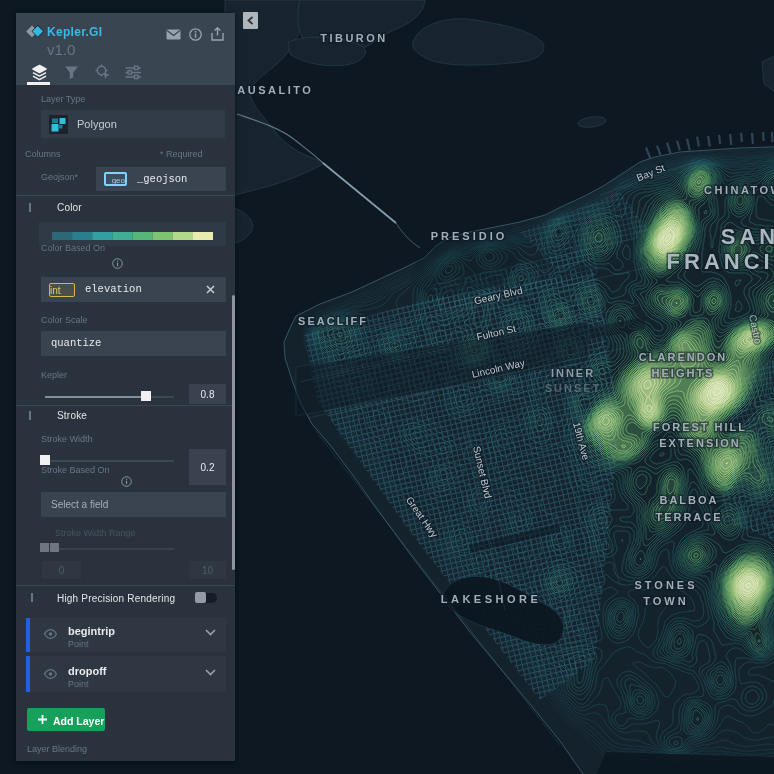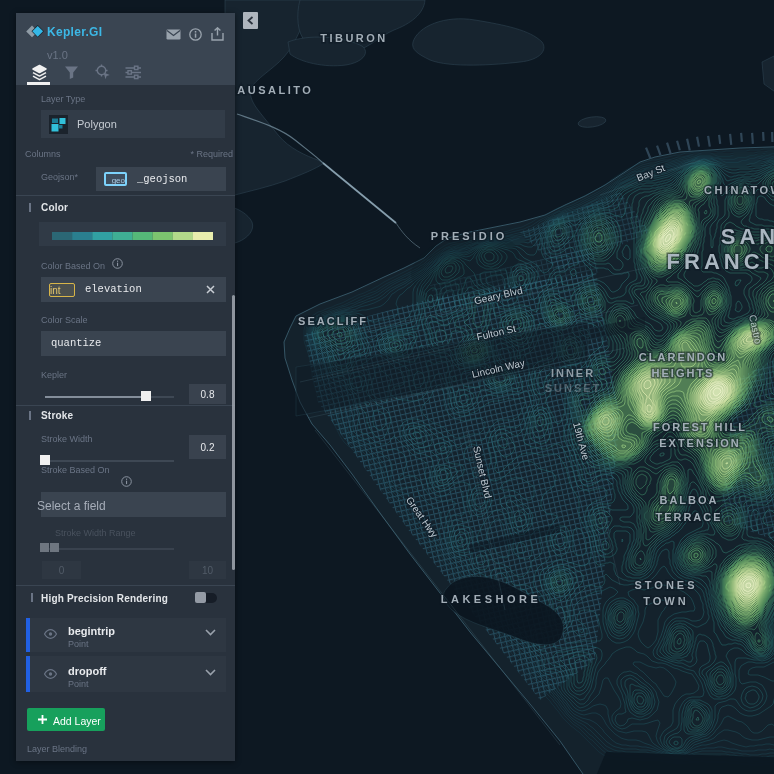--- a/index.html
+++ b/index.html
@@ -2,21 +2,21 @@
 <html><head><meta charset="utf-8"><title>kepler.gl</title>
 <style>
 *{margin:0;padding:0;box-sizing:border-box;}
 html,body{width:774px;height:774px;overflow:hidden;background:#0c1721;
  font-family:"Liberation Sans",sans-serif;}
 #map{position:absolute;left:0;top:0;}
 .abs{position:absolute;}
 #panel{position:absolute;left:16px;top:13px;width:219px;height:748px;background:#29323d;box-shadow:0 1px 6px rgba(0,0,0,.45);}
 #phead{position:absolute;left:0;top:0;width:219px;height:72px;background:#3a4552;}
 .lbl{position:absolute;font-size:9px;color:#6a7485;}
-.sec{position:absolute;font-size:10px;color:#e3e6e9;font-weight:bold;letter-spacing:.2px;}
+.sec{position:absolute;font-size:10px;color:#e3e6e9;font-weight:normal;letter-spacing:.2px;margin-left:16px;}
 .bar{position:absolute;width:1.5px;height:9px;background:#6a7485;}
 .inp{position:absolute;background:#3a4450;}
 .itxt{font-size:10.5px;color:#e8eaed;font-family:Liberation Mono, monospace;}
 .vbox{position:absolute;background:#39424e;color:#e8eaed;font-size:10px;
  display:flex;align-items:center;justify-content:center;}
 </style></head>
 <body>
 <svg id="map" width="774" height="774" viewBox="0 0 774 774">
 <rect width="774" height="774" fill="#0d1822"></rect>
 <g stroke="#1b2b37" fill="none" opacity=".7">
@@ -185,21 +185,21 @@
 </svg>
 
 <div id="panel">
 <div id="phead"></div>
 <svg class="abs" style="left:10px;top:12px" width="18" height="13" viewBox="0 0 18 13">
 <rect x="1.9" y="2.3" width="8.2" height="8.2" transform="rotate(45 6 6.4)" fill="#8f9ba5"></rect>
 <rect x="7.3" y="1.9" width="8.8" height="8.8" transform="rotate(45 11.7 6.3)" fill="#1a2228"></rect>
 <rect x="7.9" y="2.5" width="7.6" height="7.6" transform="rotate(45 11.7 6.3)" fill="#35b7e6"></rect>
 </svg>
 <div class="abs" style="left:31px;top:12px;font-size:12px;font-weight:bold;color:#3cb8e6;letter-spacing:.3px">Kepler.GI</div>
-<div class="abs" style="left:31px;top:36px;font-size:11px;color:#6a7485">v1.0</div>
+<div class="abs" style="left:31px;top:28px;font-size:15px;color:#6a7485">v1.0</div>
 <svg class="abs" style="left:150px;top:16px" width="15" height="11" viewBox="0 0 15 11">
 <rect x="0.5" y="0.5" width="14" height="10" rx="1.2" fill="#99a3ad"></rect>
 <path d="M1 1.5 L7.5 6.5 L14 1.5" stroke="#3a4552" stroke-width="1.3" fill="none"></path>
     </svg>
 <svg class="abs" style="left:173px;top:15px" width="13" height="13" viewBox="0 0 13 13">
 <circle cx="6.5" cy="6.5" r="5.7" fill="none" stroke="#99a3ad" stroke-width="1.3"></circle>
 <rect x="5.8" y="5.5" width="1.5" height="4.2" fill="#99a3ad"></rect>
 <rect x="5.8" y="3" width="1.5" height="1.6" fill="#99a3ad"></rect>
     </svg>
 <svg class="abs" style="left:195px;top:14px" width="13" height="14" viewBox="0 0 13 14">
@@ -240,42 +240,42 @@
 <svg class="abs" style="left:33px;top:102px" width="19" height="19" viewBox="0 0 19 19">
 <rect width="19" height="19" fill="#1b232c"></rect>
 <rect x="2.5" y="9" width="7" height="7.5" fill="#32c1da"></rect>
 <rect x="10.5" y="3" width="6" height="6" fill="#32c1da"></rect>
 <rect x="3" y="3.5" width="6" height="4.5" fill="#1a7d95"></rect>
 <rect x="10" y="10" width="3.5" height="3.5" fill="#1a7d95"></rect>
 </svg>
 <div class="abs" style="left:61px;top:105px;font-size:11px;color:#c6ccd3">Polygon</div>
 
 <div class="lbl" style="left:9px;top:136px">Columns</div>
-<div class="lbl" style="left:156px;top:136px;width:61px;text-align:right">* Required</div>
+<div class="lbl" style="left:144px;top:136px;width:61px;text-align:left">* Required</div>
 <div class="lbl" style="left:25px;top:159px">Geojson*</div>
 <div class="inp" style="left:80px;top:154px;width:130px;height:24px"></div>
 <div class="abs" style="left:88px;top:159px;width:23px;height:14px;border:2px solid #7dd3fc;border-radius:2px;background:rgba(110,159,194,.12);color:#a9cbe5;font-size:8px;text-align:right;line-height:13px">geo</div>
 <div class="abs itxt" style="left:121px;top:160px">_geojson</div>
 
 <div class="abs" style="left:0;top:182px;width:219px;height:1px;background:#3a4552"></div>
 <div class="bar" style="left:13px;top:190px"></div>
 <div class="sec" style="left:25px;top:189px">Color</div>
 <div class="abs" style="left:23px;top:209px;width:187px;height:24px;background:#303a46"></div>
 <svg class="abs" style="left:36px;top:218.5px" width="161" height="8">
       <rect x="0.0" y="0" width="20.2" height="8" fill="#2b6775"></rect>
       <rect x="20.125" y="0" width="20.2" height="8" fill="#2a7f8f"></rect>
       <rect x="40.25" y="0" width="20.2" height="8" fill="#31a0a2"></rect>
       <rect x="60.375" y="0" width="20.2" height="8" fill="#3fae94"></rect>
       <rect x="80.5" y="0" width="20.2" height="8" fill="#55b878"></rect>
       <rect x="100.625" y="0" width="20.2" height="8" fill="#7cc46f"></rect>
       <rect x="120.75" y="0" width="20.2" height="8" fill="#b2d98a"></rect>
       <rect x="140.875" y="0" width="20.2" height="8" fill="#e8edad"></rect>
     </svg>
 
-<div class="lbl" style="left:25px;top:248px">Color Based On</div>
+<div class="lbl" style="left:25px;top:230px">Color Based On</div>
 <svg class="abs" style="left:96px;top:245px" width="11" height="11" viewBox="0 0 11 11">
 <circle cx="5.5" cy="5.5" r="4.8" fill="none" stroke="#8a93a0" stroke-width="1"></circle>
 <rect x="5" y="4.7" width="1.1" height="3.4" fill="#8a93a0"></rect>
 <rect x="5" y="2.6" width="1.1" height="1.2" fill="#8a93a0"></rect>
     </svg>
 <div class="inp" style="left:25px;top:264px;width:185px;height:25px"></div>
 <div class="abs" style="left:33px;top:270px;width:26px;height:14px;border:1px solid #d7b549;border-radius:2px;background:rgba(215,181,73,.10);color:#e3c66b;font-size:10px;text-align:left;line-height:13px">int</div>
 <div class="abs itxt" style="left:69px;top:270px">elevation</div>
 <svg class="abs" style="left:190px;top:272px" width="9" height="9" viewBox="0 0 9 9">
       <path d="M1 1 L8 8 M8 1 L1 8" stroke="#c8cdd4" stroke-width="1.5"></path>
@@ -290,30 +290,30 @@
 <div class="abs" style="left:130px;top:382.5px;width:28px;height:2px;background:#3e4854"></div>
 <div class="abs" style="left:125px;top:378px;width:10px;height:10px;background:#f0f0f0"></div>
 <div class="vbox" style="left:173px;top:371px;width:37px;height:20px">0.8</div>
 
 <div class="abs" style="left:0;top:392px;width:219px;height:1px;background:#3a4552"></div>
 <div class="bar" style="left:13px;top:398px"></div>
 <div class="sec" style="left:25px;top:397px">Stroke</div>
 <div class="lbl" style="left:25px;top:421px">Stroke Width</div>
 <div class="abs" style="left:29px;top:446.5px;width:129px;height:2px;background:#3e4854"></div>
 <div class="abs" style="left:24px;top:442px;width:10px;height:10px;background:#f0f0f0"></div>
-<div class="vbox" style="left:173px;top:422px;width:37px;height:24px">0.2</div>
+<div class="vbox" style="left:173px;top:436px;width:37px;height:36px">0.2</div>
 
 <div class="lbl" style="left:25px;top:452px">Stroke Based On</div>
 <svg class="abs" style="left:105px;top:463px" width="11" height="11" viewBox="0 0 11 11">
 <circle cx="5.5" cy="5.5" r="4.8" fill="none" stroke="#8a93a0" stroke-width="1"></circle>
 <rect x="5" y="4.7" width="1.1" height="3.4" fill="#8a93a0"></rect>
 <rect x="5" y="2.6" width="1.1" height="1.2" fill="#8a93a0"></rect>
     </svg>
 <div class="inp" style="left:25px;top:479px;width:185px;height:25px"></div>
-<div class="abs" style="left:21px;top:486px;font-size:12px;color:#a6adb8">Select a field</div>
+<div class="abs" style="left:35px;top:486px;font-size:10px;color:#a6adb8">Select a field</div>
 
 <div class="lbl" style="left:39px;top:515px;color:#49525e">Stroke Width Range</div>
 <div class="abs" style="left:25px;top:534.5px;width:133px;height:2px;background:#39424e"></div>
 <div class="abs" style="left:24px;top:530px;width:9px;height:9px;background:#6e7680"></div>
 <div class="abs" style="left:34px;top:530px;width:9px;height:9px;background:#6e7680"></div>
 <div class="vbox" style="left:26px;top:548px;width:39px;height:18px;background:#2e3742;color:#525c68">0</div>
 <div class="vbox" style="left:173px;top:548px;width:37px;height:18px;background:#2e3742;color:#525c68">10</div>
 
 <div class="abs" style="left:0;top:572px;width:219px;height:1px;background:#3a4552"></div>
 <div class="bar" style="left:15px;top:580px"></div>
@@ -340,21 +340,21 @@
 <div class="abs" style="left:52px;top:652px;font-size:11px;color:#e8eaed;font-weight:bold">dropoff</div>
 <div class="abs" style="left:52px;top:666px;font-size:9px;color:#6a7485">Point</div>
 <svg class="abs" style="left:189px;top:656px" width="11" height="7" viewBox="0 0 11 7">
 <path d="M1 1 L5.5 5.5 L10 1" fill="none" stroke="#9aa2ac" stroke-width="1.6"></path>
     </svg>
 
 <div class="abs" style="left:11px;top:695px;width:78px;height:23px;background:#17a05c;border-radius:2px"></div>
 <svg class="abs" style="left:21px;top:701px" width="11" height="11" viewBox="0 0 11 11">
       <path d="M5.5 1 V10 M1 5.5 H10" stroke="#fff" stroke-width="1.8"></path>
     </svg>
-<div class="abs" style="left:37px;top:702px;font-size:10.5px;font-weight:normal;color:#fff">Add Layer</div>
+<div class="abs" style="left:37px;top:702px;font-size:10.5px;font-weight:bold;color:#fff">Add Layer</div>
 
 <div class="lbl" style="left:11px;top:731px">Layer Blending</div>
 <div class="abs" style="left:216px;top:282px;width:3px;height:275px;border-radius:2px;background:rgba(160,167,175,.85)"></div>
 </div>
 <div class="abs" style="left:243px;top:12px;width:15px;height:17px;background:#aeb5bd;border-radius:1px">
 <svg style="position:absolute;left:4px;top:4px" width="7" height="9" viewBox="0 0 7 9">
       <path d="M5.5 1 L1.5 4.5 L5.5 8" stroke="#2a323c" stroke-width="1.8" fill="none"></path>
     </svg>
 </div>
 

